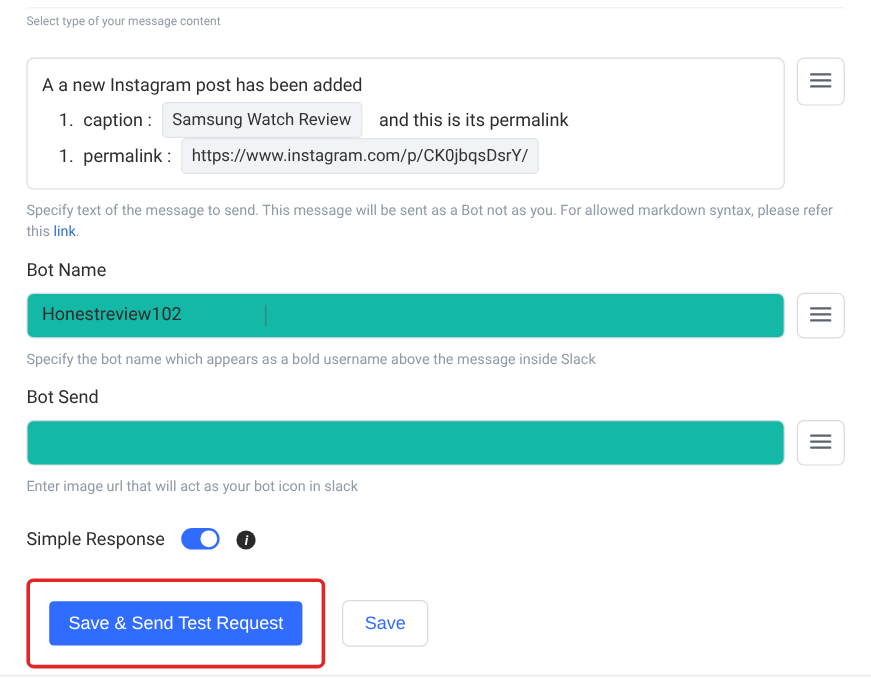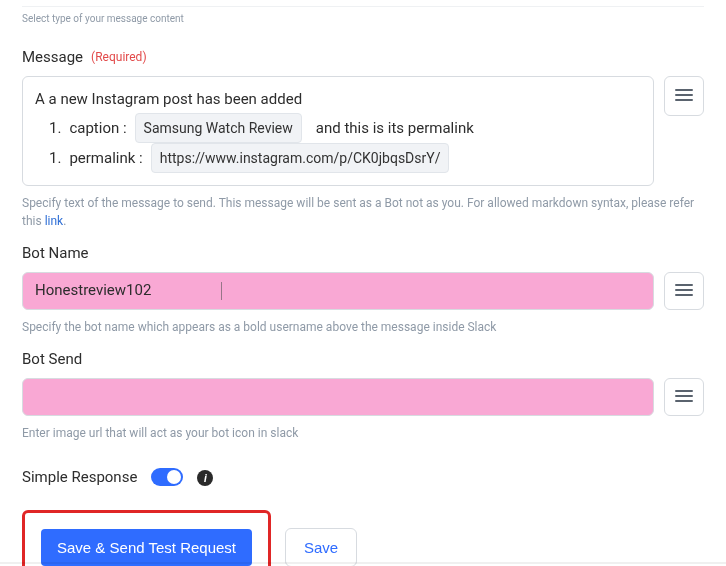--- a/index.html
+++ b/index.html
@@ -55,21 +55,21 @@
   .field-row{
     display:flex;
     align-items:stretch;
     gap:10px;
   }
   .textbox,
   .emptybox{
     flex:1 1 auto;
     border:1px solid var(--border);
     border-radius:6px;
-    background:#f9a8d4;
+    background:#14b8a6;
     min-height:38px;
     padding:8px 12px;
     box-sizing:border-box;
     font-size:14.5px;
     color:var(--text);
   }
   .message-box{
     flex:1 1 auto;
     border:1px solid var(--border);
     border-radius:6px;
@@ -171,24 +171,20 @@
   .bottom-line{
     position:absolute;left:0;right:0;bottom:2px;height:2px;background:rgba(0,0,0,.06);
   }
 </style>
 </head>
 <body>
 
 <div class="helper-top">Select type of your message content</div>
 
 <div class="section">
-  <div class="label-row">
-    <span>Message</span>
-    <span class="req">(Required)</span>
-  </div>
   <div class="field-row">
     <div class="message-box">
       <div class="intro">A a new Instagram post has been added</div>
 
       <div class="ol-item">
         <span class="ol-num">1.</span>
         <span>caption :</span>
         <span class="chip">Samsung Watch Review</span>
         <span class="after-chip">and this is its permalink</span>
       </div>

